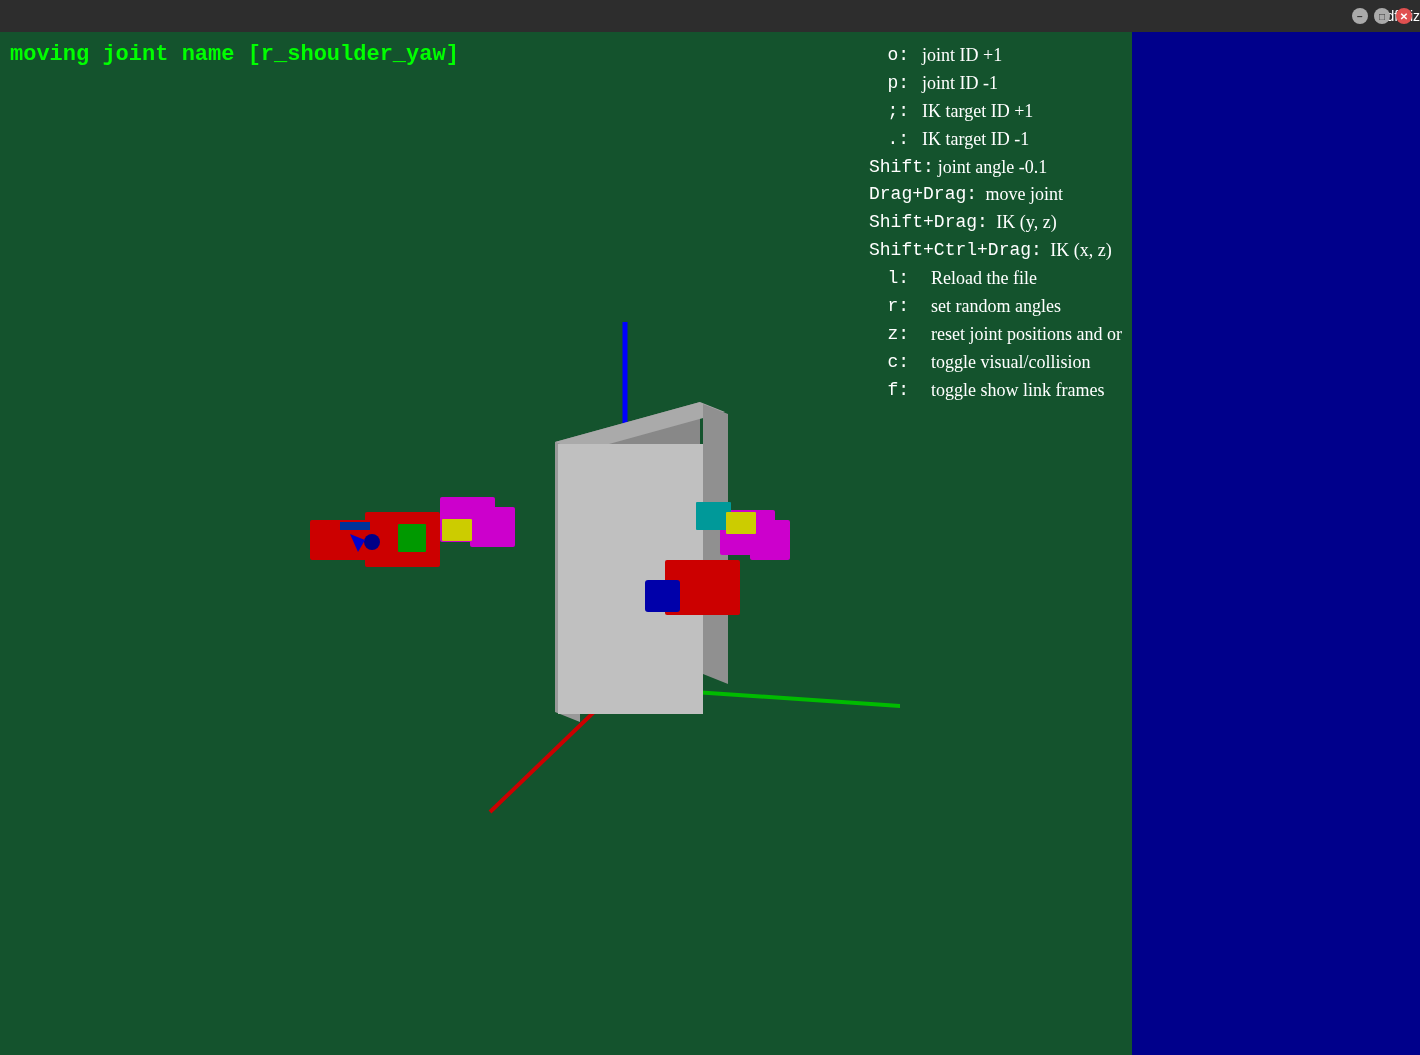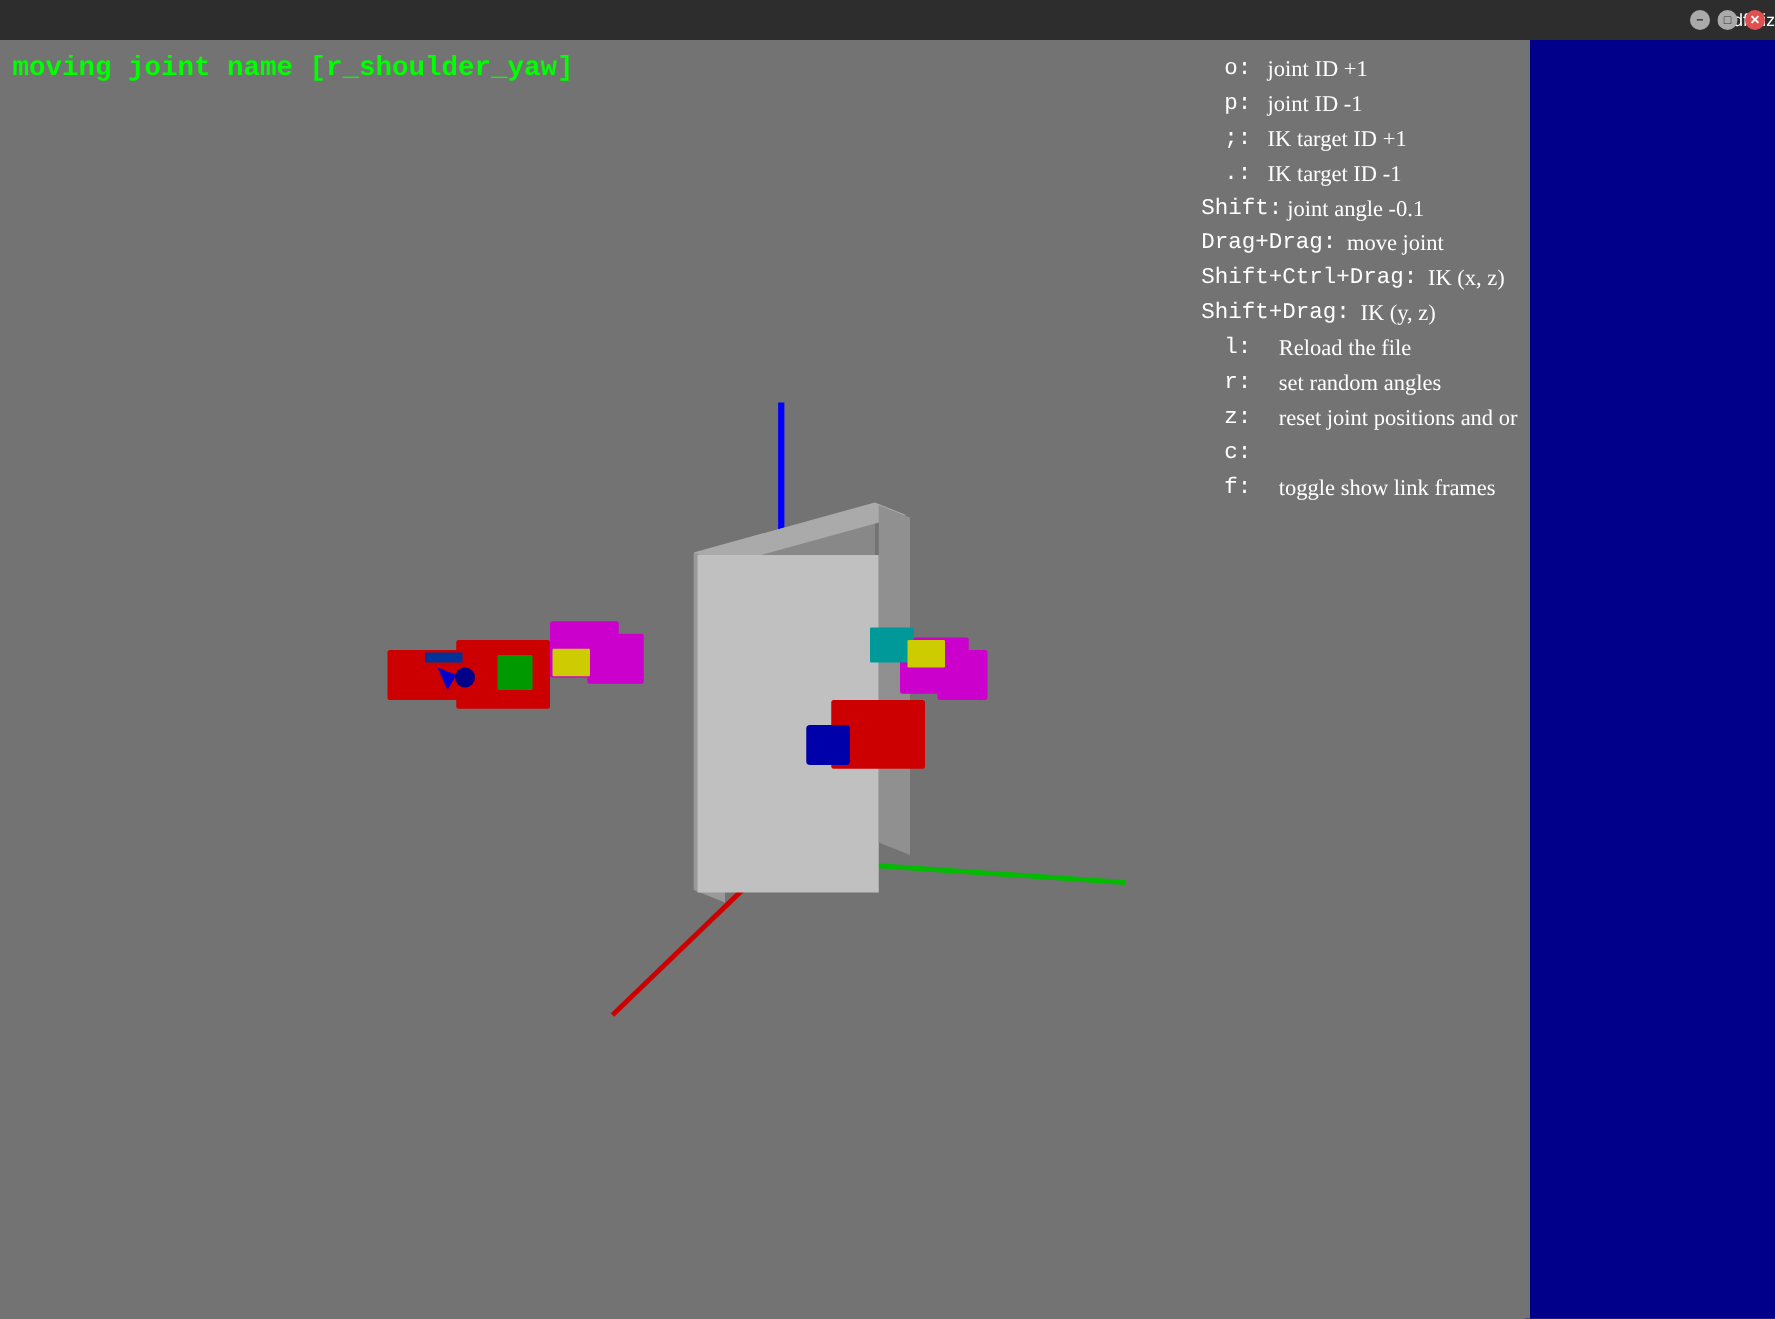--- a/index.html
+++ b/index.html
@@ -49,23 +49,23 @@
     }
     .tb-minimize { background: #aaa; }
     .tb-maximize { background: #aaa; }
     .tb-close { background: #e05050; color: white; }
 
     
     .main-content {
       position: absolute;
       top: 32px;
       left: 0;
-      width: 1224px;
+      width: 1132px;
       height: 1023px;
-      background: #737373;
+      background: #14532d;
     }
 
     
     .info-top-left {
       position: absolute;
       top: 10px;
       left: 10px;
       display: flex;
       flex-direction: column;
       gap: 4px;
@@ -162,41 +162,42 @@
     </div>
     <div class="shortcut-row">
       <span class="shortcut-key">Shift:</span>
       <span class="shortcut-desc">joint angle -0.1</span>
     </div>
     <div class="shortcut-row">
       <span class="shortcut-key">Drag+Drag:</span>
       <span class="shortcut-desc">&nbsp;move joint</span>
     </div>
     <div class="shortcut-row">
+      <span class="shortcut-key">Shift+Drag:</span>
+      <span class="shortcut-desc">&nbsp;IK (y, z)</span>
+    </div>
+    <div class="shortcut-row">
       <span class="shortcut-key">Shift+Ctrl+Drag:</span>
       <span class="shortcut-desc">&nbsp;IK (x, z)</span>
     </div>
     <div class="shortcut-row">
-      <span class="shortcut-key">Shift+Drag:</span>
-      <span class="shortcut-desc">&nbsp;IK (y, z)</span>
-    </div>
-    <div class="shortcut-row">
       <span class="shortcut-key">l:</span>
       <span class="shortcut-desc">&nbsp;&nbsp;&nbsp;&nbsp;Reload the file</span>
     </div>
     <div class="shortcut-row">
       <span class="shortcut-key">r:</span>
       <span class="shortcut-desc">&nbsp;&nbsp;&nbsp;&nbsp;set random angles</span>
     </div>
     <div class="shortcut-row">
       <span class="shortcut-key">z:</span>
       <span class="shortcut-desc">&nbsp;&nbsp;&nbsp;&nbsp;reset joint positions and or</span>
     </div>
     <div class="shortcut-row">
       <span class="shortcut-key">c:</span>
+      <span class="shortcut-desc">&nbsp;&nbsp;&nbsp;&nbsp;toggle visual/collision</span>
     </div>
     <div class="shortcut-row">
       <span class="shortcut-key">f:</span>
       <span class="shortcut-desc">&nbsp;&nbsp;&nbsp;&nbsp;toggle show link frames</span>
     </div>
   </div>
 
   <div class="viewport">
     <svg class="robot-svg" viewBox="0 0 900 900" xmlns="http://www.w3.org/2000/svg">
 

